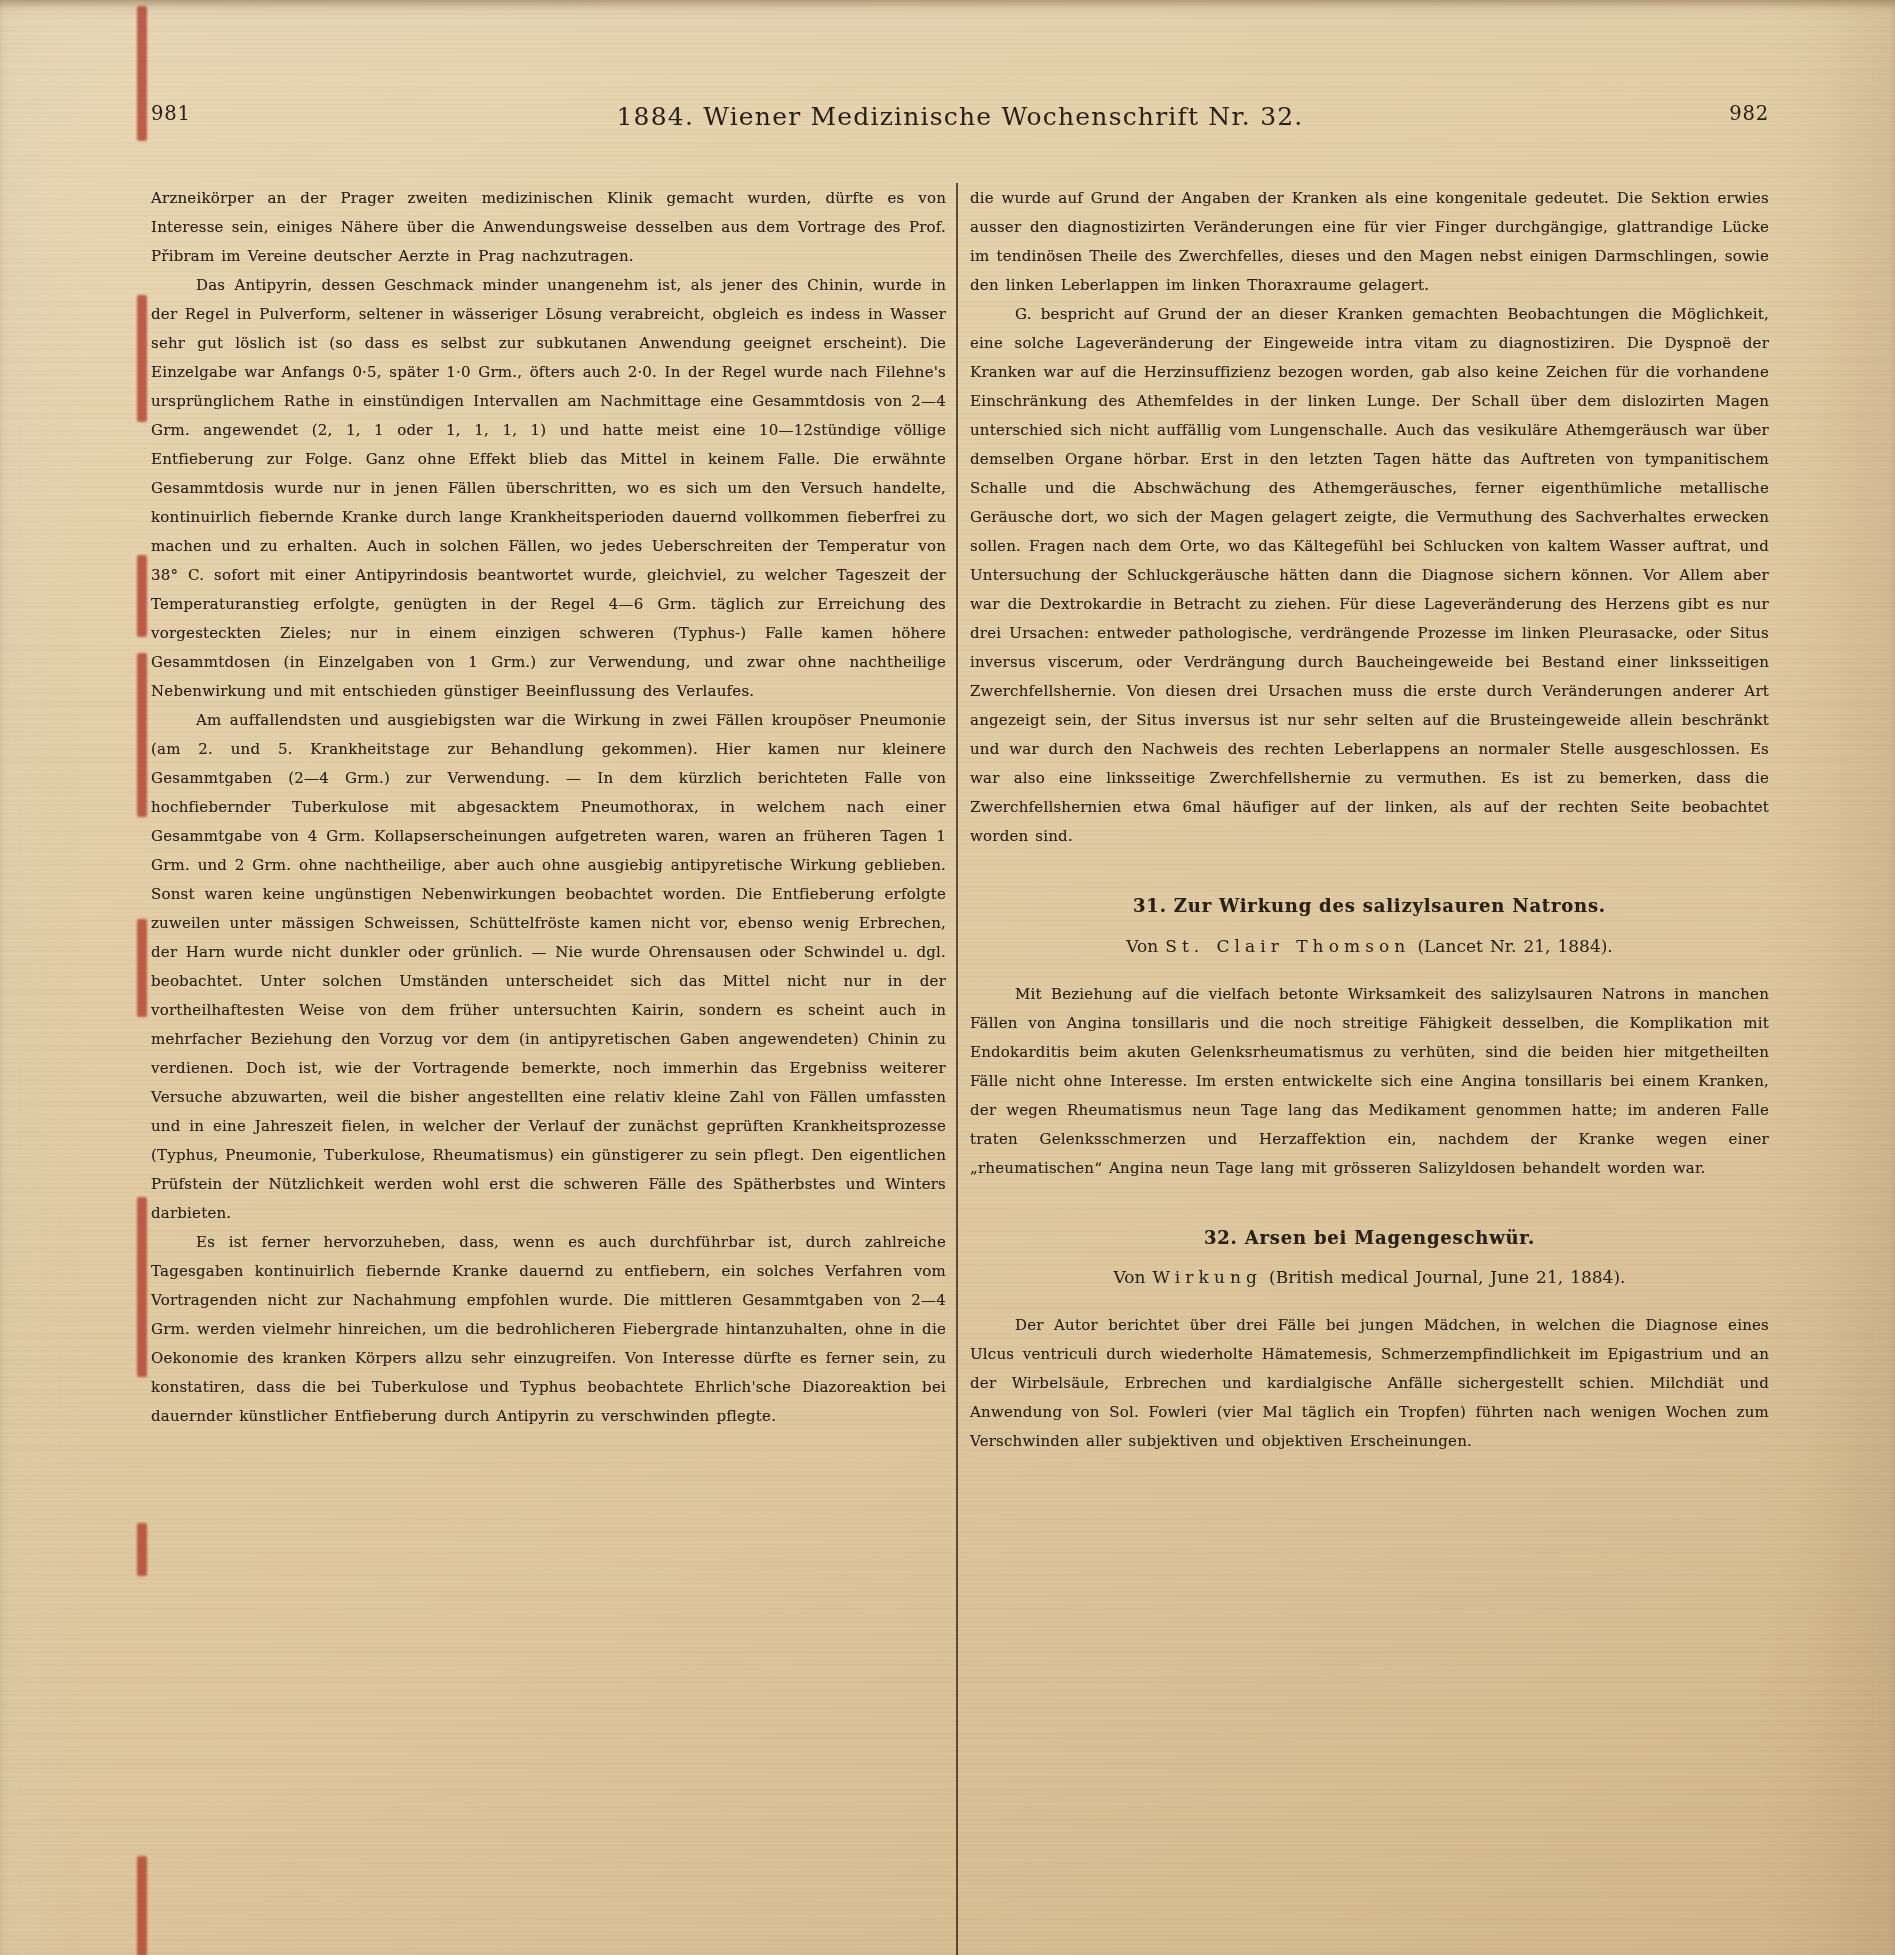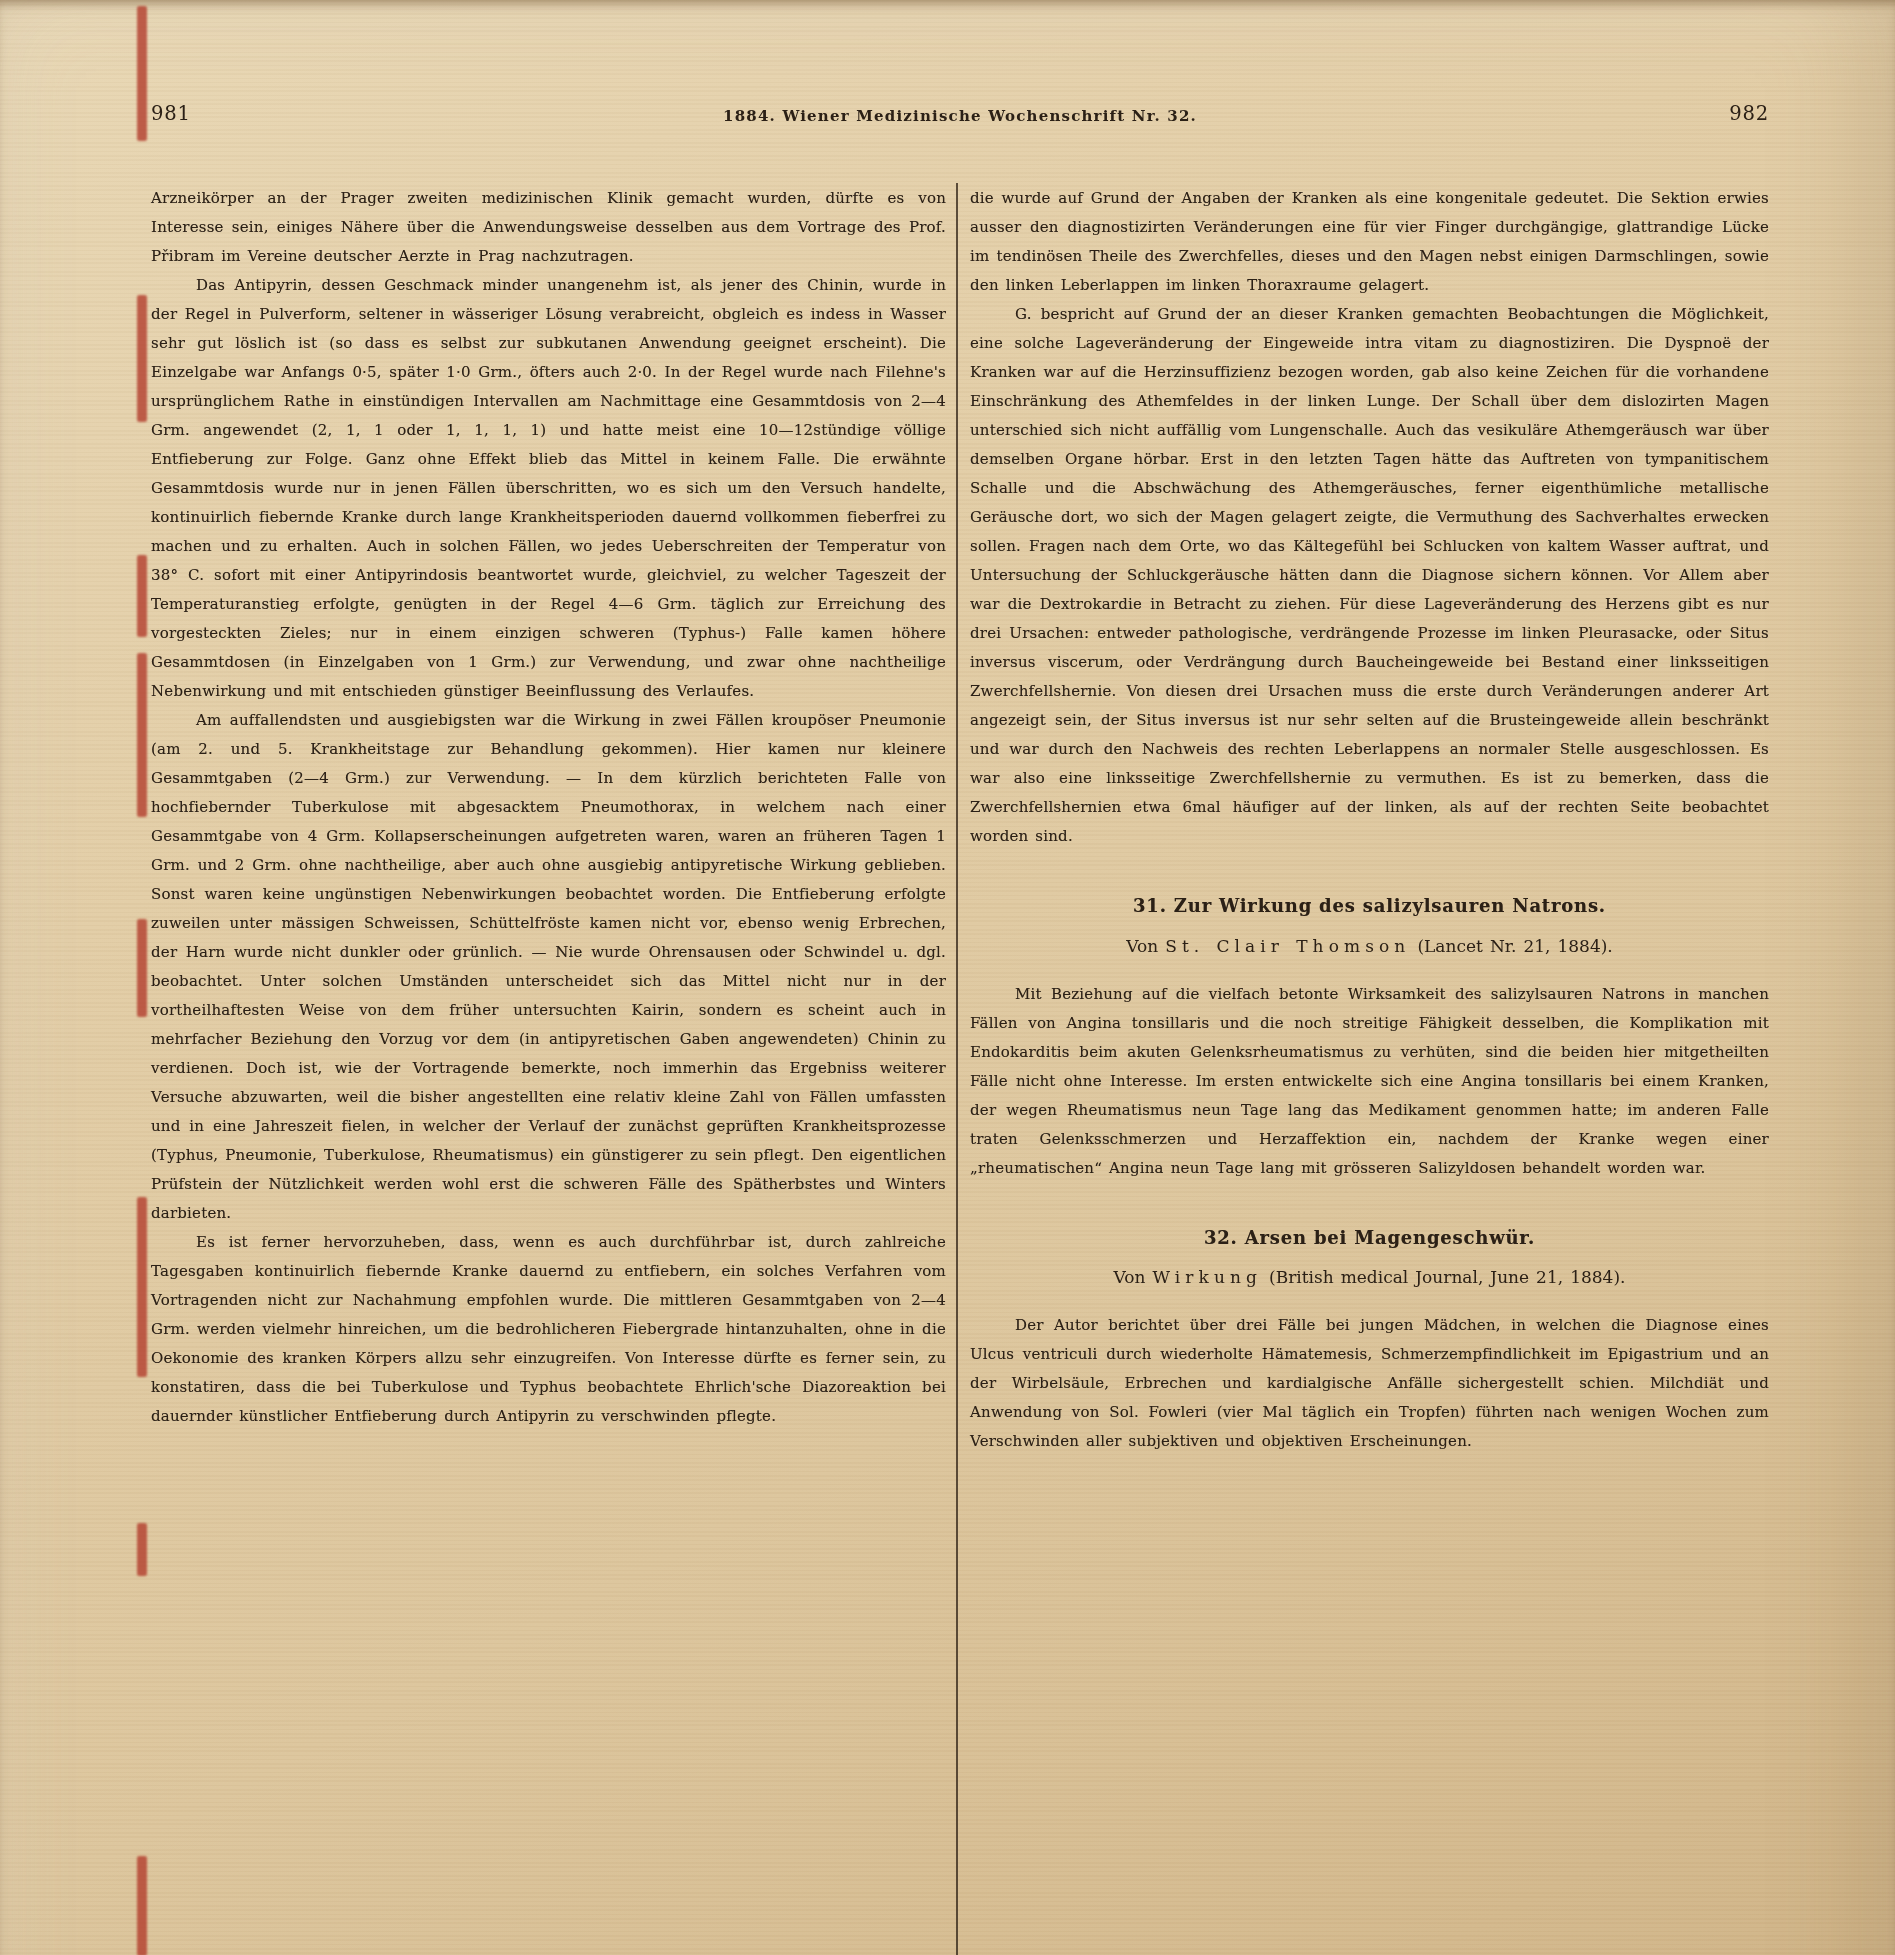--- a/index.html
+++ b/index.html
@@ -22,31 +22,31 @@
       inset -27px -35px 102px rgba(125,90,50,0.22),
       inset 19.6px 15.6px 78px rgba(255,250,238,0.20);
   }
   
   .running-head {
     position: absolute;
     top: 102px;
     left: 151px;
     width: 1618px;
     display: flex;
-    align-items: flex-end;
+    align-items: flex-start;
     font-size: 19.6px;
   }
   .head-num { width: 117px; letter-spacing: 0.8px; }
   .head-num.right { text-align: right; }
   .head-title {
     flex: 1;
     text-align: center;
-    font-weight: bold;
+    font-weight: normal;
     letter-spacing: 1.2px;
-    font-size: 15px;
+    font-size: 25px;
   }
   
   .divider {
     position: absolute;
     left: 956px;
     top: 183px;
     width: 2px;
     height: 2143px;
     background: rgba(52,39,26,0.78);
   }

